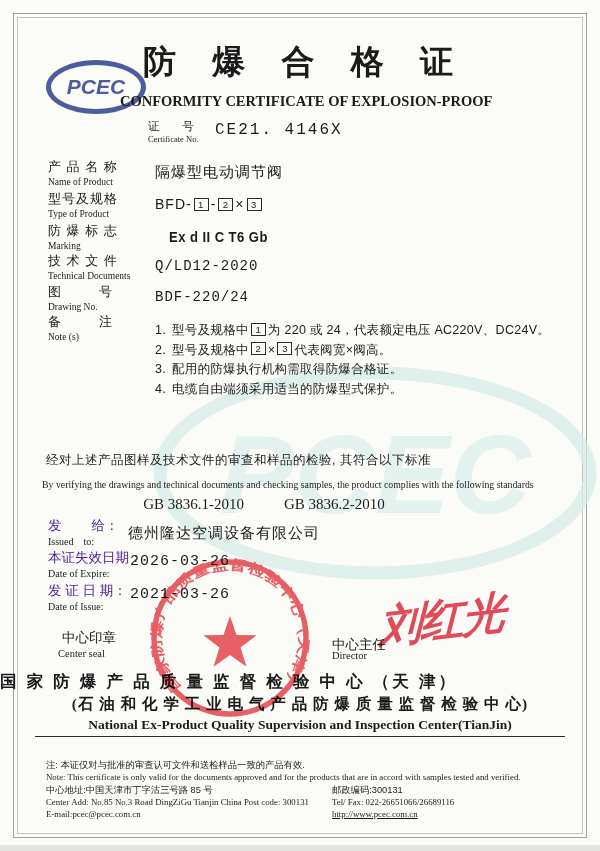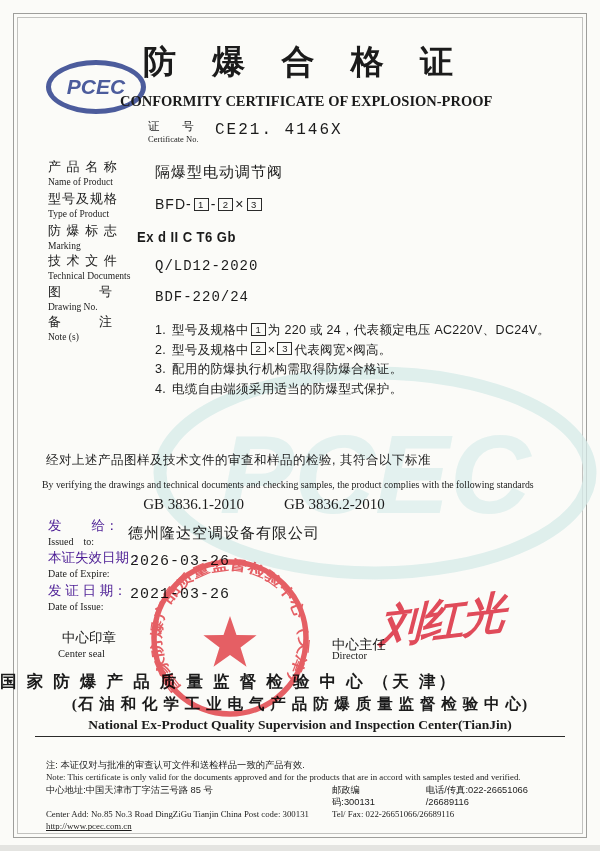--- a/index.html
+++ b/index.html
@@ -140,21 +140,21 @@
     <div class="flabel-en">Type of Product</div>
   </div>
   <div class="abs fval-mono cn" style="left:155px;top:196px;z-index:1">
     <span>BFD-</span><span class="dbox">1</span><span>-</span><span class="dbox">2</span><span>×</span><span class="dbox">3</span>
   </div>
 
   <div class="abs" style="left:48px;top:222px;z-index:1">
     <div class="flabel-cn cn pre">防 爆 标 志</div>
     <div class="flabel-en">Marking</div>
   </div>
-  <div class="abs" style="left:137px;top:228px;z-index:1">
+  <div class="abs" style="left:169px;top:228px;z-index:1">
     <span class="marking-val cn">Ex d II C T6 Gb</span>
   </div>
 
   <div class="abs" style="left:48px;top:252px;z-index:1">
     <div class="flabel-cn cn pre">技 术 文 件</div>
     <div class="flabel-en">Technical Documents</div>
   </div>
   <div class="abs fval-mono mono" style="left:155px;top:258px;z-index:1">Q/LD12-2020</div>
 
   <div class="abs" style="left:48px;top:283px;z-index:1">
@@ -228,25 +228,25 @@
   <div class="abs center-en">National Ex-Product Quality Supervision and Inspection Center(TianJin)</div>
   <div class="abs center-rule"></div>
 
   <div class="abs footer">
     <div class="f-row cn">注: 本证仅对与批准的审查认可文件和送检样品一致的产品有效.</div>
     <div class="f-row f-en">Note: This certificate is only valid for the documents approved and for the products that are in accord with samples tested and verified.</div>
     <div class="f-row f-cols">
       <span class="f-col-l cn">中心地址:中国天津市丁字沽三号路 85 号</span>
       <span class="cn">邮政编码:300131</span>
       <span class="f-gap"></span>
-      <span class="cn">电话/传真:022-26651066 /26689116</span>
     </div>
     <div class="f-row f-cols">
       <span class="f-col-l f-en">Center Add: No.85 No.3 Road DingZiGu Tianjin China Post code: 300131</span>
       <span class="f-en">Tel/ Fax: 022-26651066/26689116</span>
     </div>
     <div class="f-row f-cols">
+      <span class="f-col-l f-en">E-mail:pcec@pcec.com.cn</span>
       <span class="f-en f-url">http://www.pcec.com.cn</span>
     </div>
   </div>
 
   <div class="scan-strip"></div>
 </div>
 
 </body></html>

